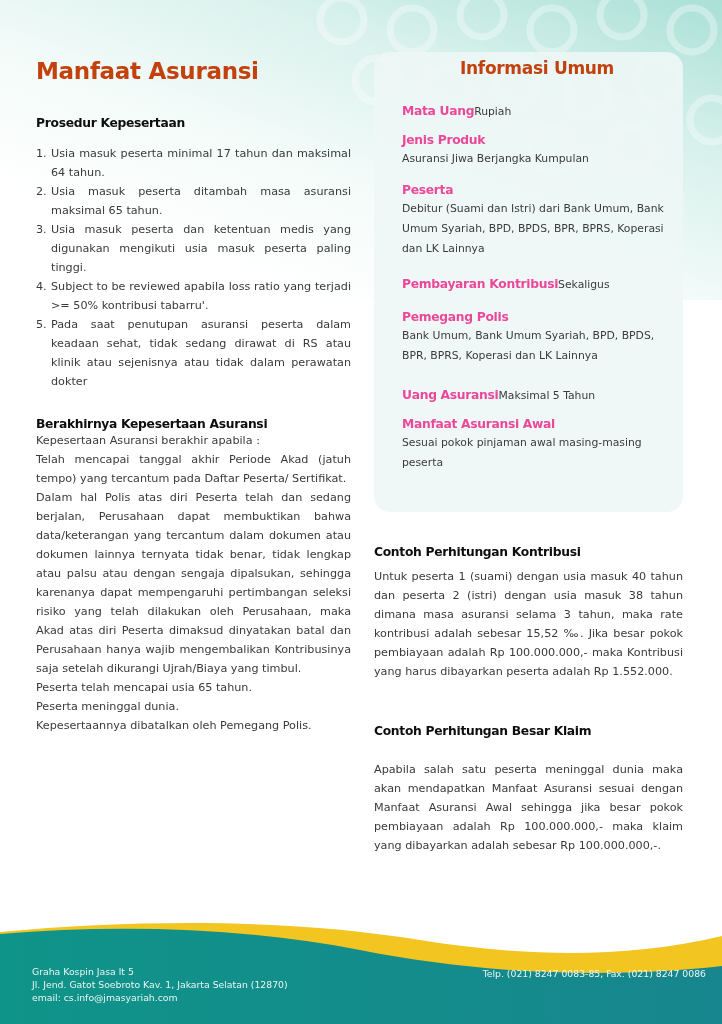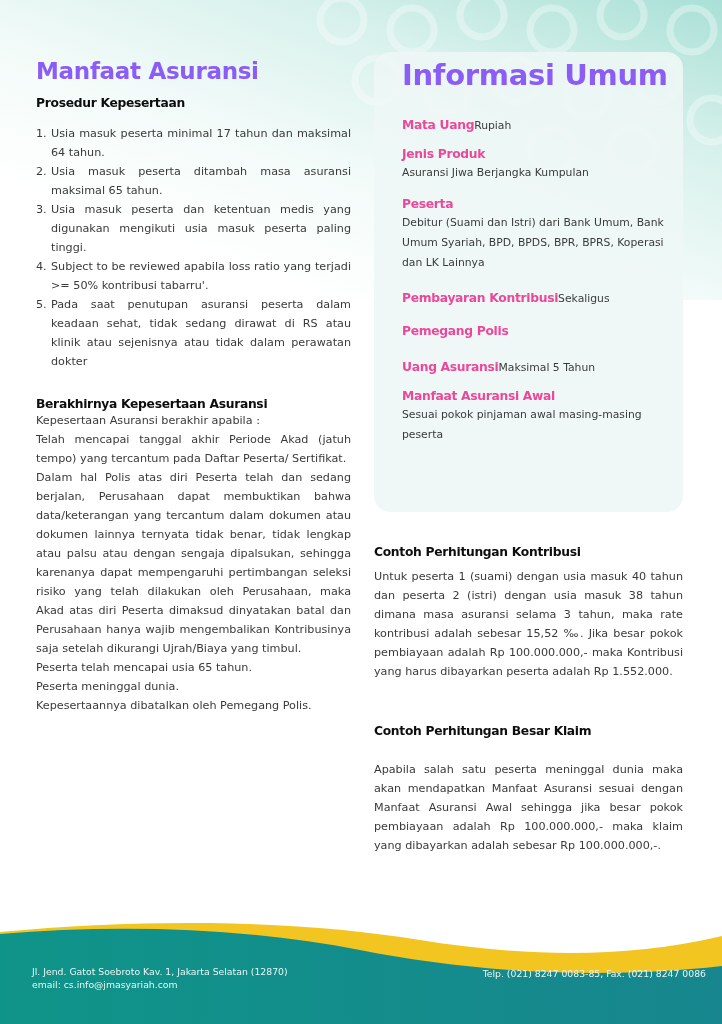--- a/index.html
+++ b/index.html
@@ -15,40 +15,40 @@
     background: linear-gradient(200deg, #a9e0d6 0%, #d8f1ec 28%, #f3fbf9 55%, #ffffff 80%);
     z-index: 0;
   }
   .bg-pattern { position: absolute; right: 0; top: 0; width: 420px; height: 180px; opacity: 0.35; z-index: 0; }
 
   .col-left { position: absolute; left: 36px; top: 58px; width: 315px; z-index: 2; }
   .col-right { position: absolute; left: 374px; z-index: 2; }
 
   h1 {
     font-family: "DejaVu Sans", sans-serif;
-    font-weight: 700; font-size: 23px; color: #8b5cf6; letter-spacing: -0.3px;
+    font-weight: 700; font-size: 23px; color: #c2410c; letter-spacing: -0.3px;
   }
   .body-text {
     font-size: 11.2px; line-height: 19px; color: #3a3a3a; text-align: justify;
   }
   .sub-h {
     font-weight: 700; font-size: 12.3px; color: #0d0d0d; letter-spacing: -0.3px;
   }
   ol.proc { list-style: none; margin-top: 14px; }
   ol.proc li { position: relative; padding-left: 15px; font-size: 11.2px; line-height: 19px; color: #3a3a3a; text-align: justify; }
   ol.proc li .num { position: absolute; left: 0; top: 0; }
 
   .info-card {
     position: absolute; left: 374px; top: 52px; width: 309px; height: 460px;
     background: rgba(238, 247, 246, 0.88);
     border-radius: 16px;
     z-index: 1;
   }
   .info-inner { position: absolute; left: 402px; top: 58px; width: 270px; z-index: 2; }
-  .info-inner h1 { font-size: 29px; }
+  .info-inner h1 { font-size: 17px; text-align: center; }
   .info-item { margin-top: 14px; }
   .info-item .lbl { font-weight: 700; font-size: 12.3px; color: #ec4899; letter-spacing: -0.3px; }
   .info-item .inline-val { font-size: 10.8px; color: #3a3a3a; margin-left: 0; }
   .info-item .val { font-size: 10.8px; line-height: 20px; color: #3a3a3a; margin-top: 2px; }
 
   .footer { position: absolute; left: 0; top: 900px; width: 722px; height: 124px; z-index: 3; }
   .footer svg { position: absolute; left: 0; top: 0; }
   .footer-left { position: absolute; left: 32px; top: 965px; z-index: 4; color: #e9f6f4; font-size: 9.3px; line-height: 13px; }
   .footer-right { position: absolute; right: 16px; top: 968px; z-index: 4; color: #e9f6f4; font-size: 9.3px; }
 </style>
@@ -71,21 +71,21 @@
       <circle cx="355" cy="80" r="22"></circle>
       <circle cx="410" cy="120" r="22"></circle>
     <circle cx="250" cy="150" r="22"></circle>
       <circle cx="330" cy="150" r="22"></circle>
   </g>
 </svg>
 
 <div class="col-left">
   <h1>Manfaat Asuransi</h1>
 
-  <div class="sub-h" style="margin-top:12px;">Prosedur Kepesertaan</div>
+  <div class="sub-h" style="margin-top:32px;">Prosedur Kepesertaan</div>
   <ol class="proc">
     <li><span class="num">1.</span><span>Usia masuk peserta minimal 17 tahun dan maksimal 64 tahun.</span></li>
     <li><span class="num">2.</span><span>Usia masuk peserta ditambah masa asuransi maksimal 65 tahun.</span></li>
     <li><span class="num">3.</span><span>Usia masuk peserta dan ketentuan medis yang digunakan mengikuti usia masuk peserta paling tinggi.</span></li>
     <li><span class="num">4.</span><span>Subject to be reviewed apabila loss ratio yang terjadi &gt;= 50% kontribusi tabarru'.</span></li>
     <li><span class="num">5.</span><span>Pada saat penutupan asuransi peserta dalam keadaan sehat, tidak sedang dirawat di RS atau klinik atau sejenisnya atau tidak dalam perawatan dokter</span></li>
   </ol>
 
   <div class="sub-h" style="margin-top:26px;">Berakhirnya Kepesertaan Asuransi</div>
   <p class="body-text" style="margin-top:0;">Kepesertaan Asuransi berakhir apabila :</p>
@@ -109,20 +109,21 @@
   </div>
   <div class="info-item">
     <div class="lbl">Peserta</div>
     <div class="val">Debitur (Suami dan Istri) dari Bank Umum, Bank Umum Syariah, BPD, BPDS, BPR, BPRS, Koperasi dan LK Lainnya</div>
   </div>
   <div class="info-item">
     <span class="lbl">Pembayaran Kontribusi</span><span class="inline-val">Sekaligus</span>
   </div>
   <div class="info-item" style="margin-top:18px;">
     <div class="lbl">Pemegang Polis</div>
+    <div class="val">Bank Umum, Bank Umum Syariah, BPD, BPDS, BPR, BPRS, Koperasi dan LK Lainnya</div>
   </div>
   <div class="info-item" style="margin-top:18px;">
     <span class="lbl">Uang Asuransi</span><span class="inline-val">Maksimal 5 Tahun</span>
   </div>
   <div class="info-item">
     <div class="lbl">Manfaat Asuransi Awal</div>
     <div class="val">Sesuai pokok pinjaman awal masing-masing peserta</div>
   </div>
 </div>
 
@@ -142,16 +143,17 @@
       <linearGradient id="tealGrad" x1="0" x2="1" y1="0" y2="0">
         <stop offset="0" stop-color="#0f9489"></stop>
         <stop offset="1" stop-color="#17868e"></stop>
       </linearGradient>
     </defs>
     <path d="M0,32 C150,18 300,20 420,40 C520,56 620,60 722,36 L722,124 L0,124 Z" fill="#f2c521"></path>
     <path d="M0,34 C120,24 250,28 360,50 C470,72 600,80 722,66 L722,124 L0,124 Z" fill="url(#tealGrad)"></path>
   </svg>
 </div>
 <div class="footer-left">
+  <div>Graha Kospin Jasa lt 5</div>
   <div>Jl. Jend. Gatot Soebroto Kav. 1, Jakarta Selatan (12870)</div>
   <div>email: cs.info@jmasyariah.com</div>
 </div>
 <div class="footer-right">Telp. (021) 8247 0083-85, Fax. (021) 8247 0086</div>
 
 </body></html>

